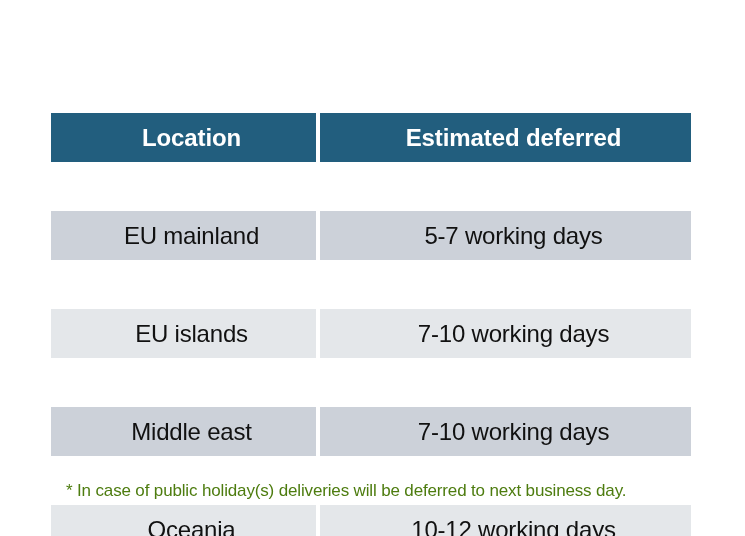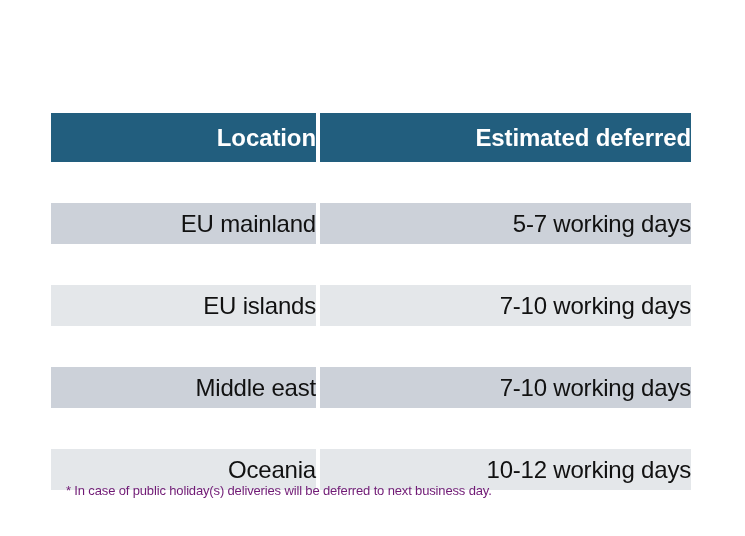--- a/index.html
+++ b/index.html
@@ -38,27 +38,27 @@
   .delivery-table {
     position: absolute;
     left: 51px;
     top: 113px;
     width: 640px;
     border-collapse: separate;
     border-spacing: 0;
   }
 
   .delivery-table tr {
-    height: 41px;
+    height: 49px;
   }
 
   .delivery-table th,
   .delivery-table td {
     padding: 0 0 0 16px;
-    text-align: right;
+    text-align: center;
     vertical-align: middle;
     font-size: 24px;
     line-height: 30px;
     white-space: nowrap;
   }
 
   .col-location  { width: 265px; }
   .col-gap       { width: 4px;  padding: 0 !important; background: #ffffff !important; }
   .col-delivery  { width: 371px; }
 
@@ -88,24 +88,24 @@
     display: inline-block;
     font-weight: 400;
     letter-spacing: -0.2px;
   }
 
   
   .footnote {
     position: absolute;
     left: 66px;
     top: 481px;
-    font-size: 13px;
+    font-size: 17px;
     line-height: 20px;
     font-weight: 400;
-    color: #701a75;
+    color: #4d7c0f;
     letter-spacing: -0.15px;
     white-space: nowrap;
   }
 </style>
 </head>
 <body>
 
 <div id="page">
 
 

